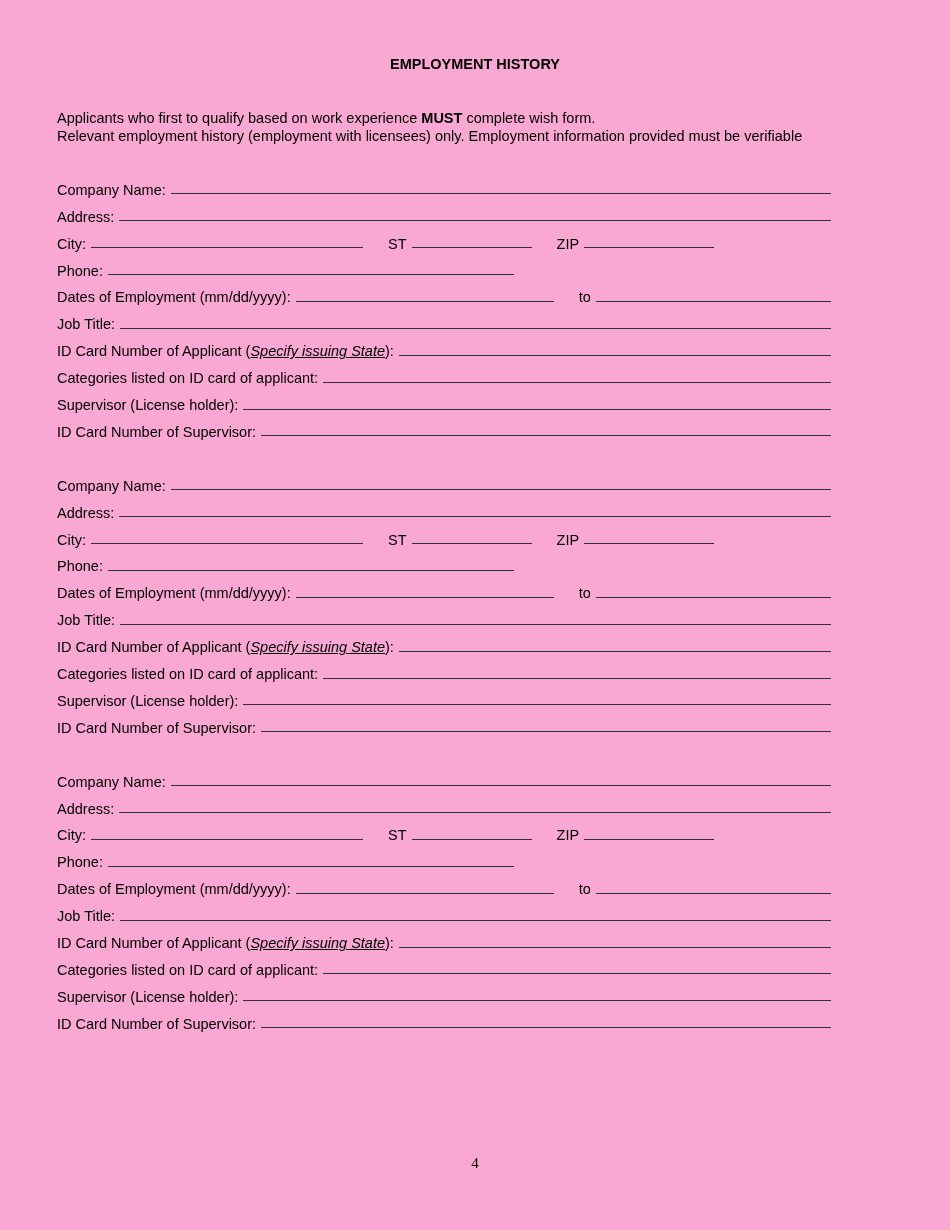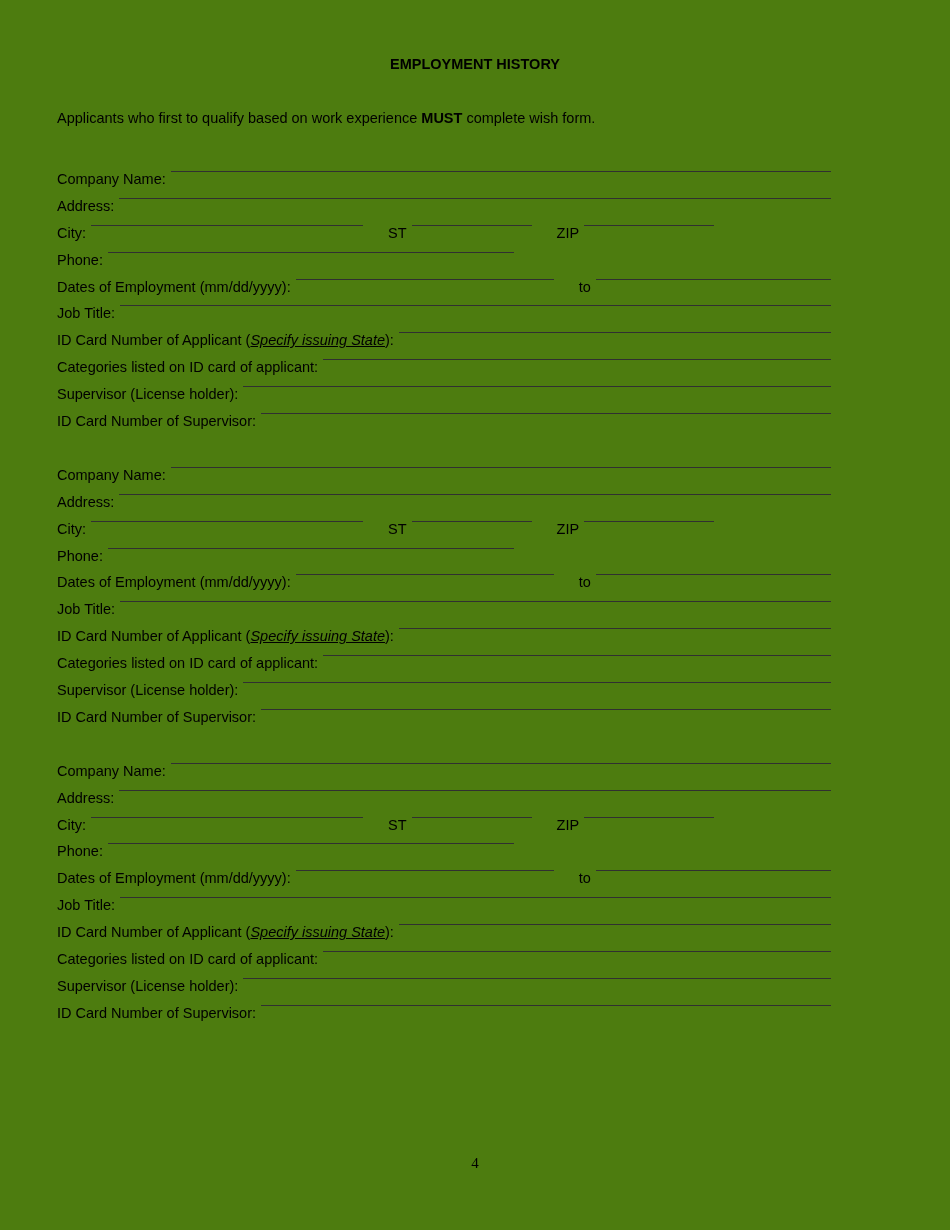--- a/index.html
+++ b/index.html
@@ -1,20 +1,20 @@
 <!DOCTYPE html>
 <html><head>
 <meta charset="utf-8">
 <style>
   html, body { margin: 0; padding: 0; background: #ffffff; }
   .page {
     position: relative;
     width: 950px;
     height: 1230px;
-    background: #4d7c0f;
+    background: #f9a8d4;
     color: #000000;
     font-family: "Liberation Sans", sans-serif;
     font-size: 14.5px;
     box-sizing: border-box;
     overflow: hidden;
   }
   .title {
     margin: 0;
     padding-top: 56px;
     text-align: center;
@@ -25,21 +25,21 @@
     margin: 37px 20px 0 57px;
     line-height: 18px;
   }
   .intro .iline { white-space: nowrap; }
   .form-area {
     margin: 26px 119px 0 57px; 
   }
   .block { margin: 0 0 27px 0; }
   .row {
     display: flex;
-    align-items: flex-start;
+    align-items: flex-end;
     height: 26.9px;
   }
   .lbl { white-space: pre; }
   .lbl.mid { margin-left: 25px; }
   .line {
     display: block;
     border-bottom: 1.4px solid #303030;
     margin-left: 5px;
     margin-bottom: 3.5px;
     height: 0;
@@ -63,21 +63,21 @@
 </style>
 </head>
 <body>
 
 <div class="page">
 
   <h1 class="title">EMPLOYMENT HISTORY</h1>
 
   <p class="intro">
     <span class="iline"><span>Applicants who first to qualify based on work experience </span><strong>MUST</strong><span> complete wish form.</span></span><br>
-    <br>
+    <span class="iline">Relevant employment history (employment with licensees) only. Employment information provided must be verifiable</span><br>
   </p>
 
   <div class="form-area">
 
     <section class="block">
       <div class="row">
         <span class="lbl">Company Name:</span>
         <span class="line grow"></span>
       </div>
       <div class="row">

